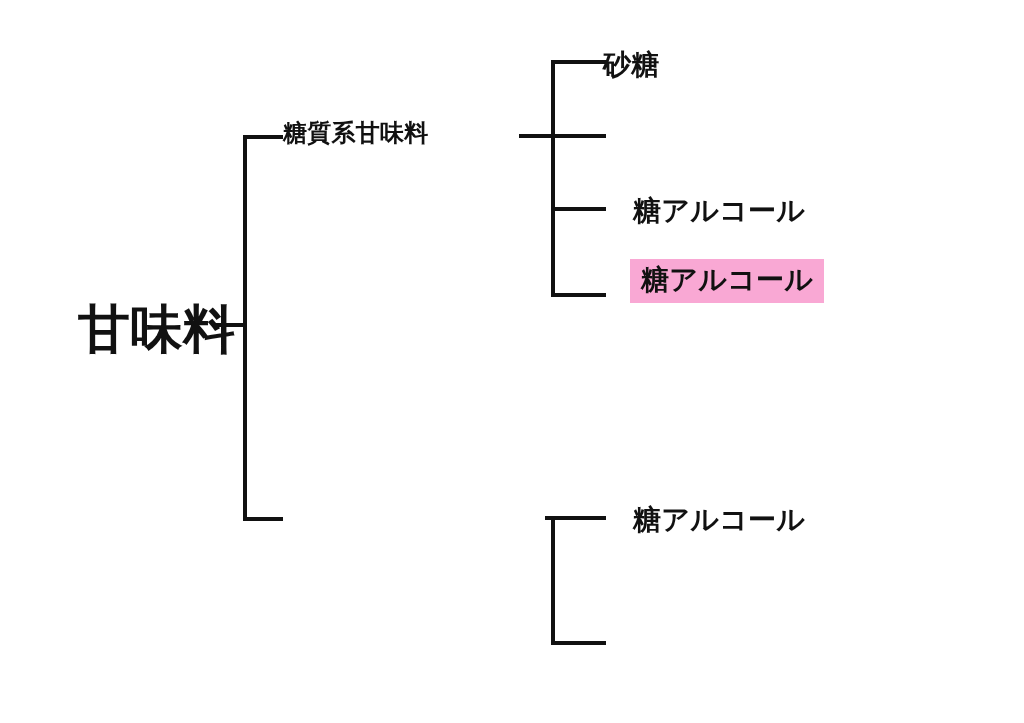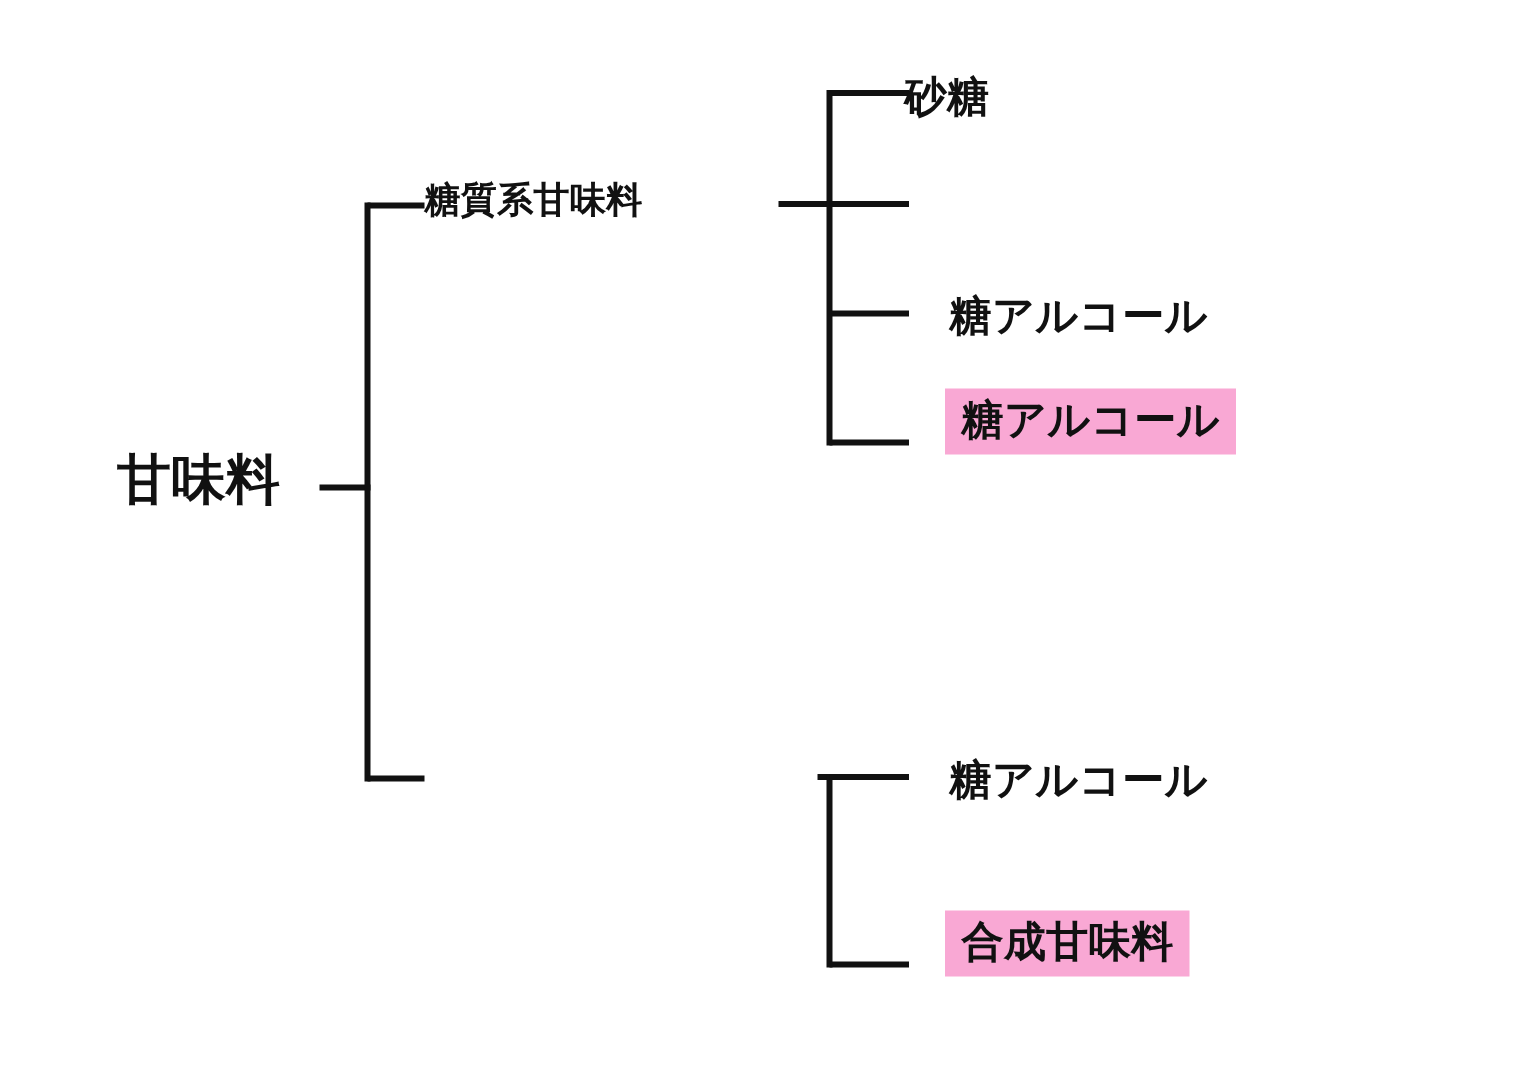--- a/index.html
+++ b/index.html
@@ -27,21 +27,21 @@
   }
   .node {
     position: absolute;
     white-space: nowrap;
     color: #111111;
     font-weight: 700;
     line-height: 1;
     letter-spacing: 0.01em;
   }
   .node-root {
-    font-size: 36px;
+    font-size: 52px;
     left: 78px;
     top: 303px;
   }
   .node-branch {
     font-size: 24px;
   }
   .node-leaf {
     font-size: 28px;
   }
   .highlight {
@@ -85,15 +85,14 @@
 
   <div class="node node-leaf leaf-plain" style="left:592px; top:44px;">砂糖</div>
 
 
   <div class="node node-leaf leaf-plain" style="left:622px; top:190px;">糖アルコール</div>
 
   <div class="node node-leaf highlight" style="left:630px; top:259px;">糖アルコール</div>
 
   <div class="node node-leaf leaf-plain" style="left:622px; top:499px;">糖アルコール</div>
 
-  <div class="node node-leaf highlight" style="left:630px; top:607px;">合成甘味料</div>
 
 </div>
 
 </body></html>

